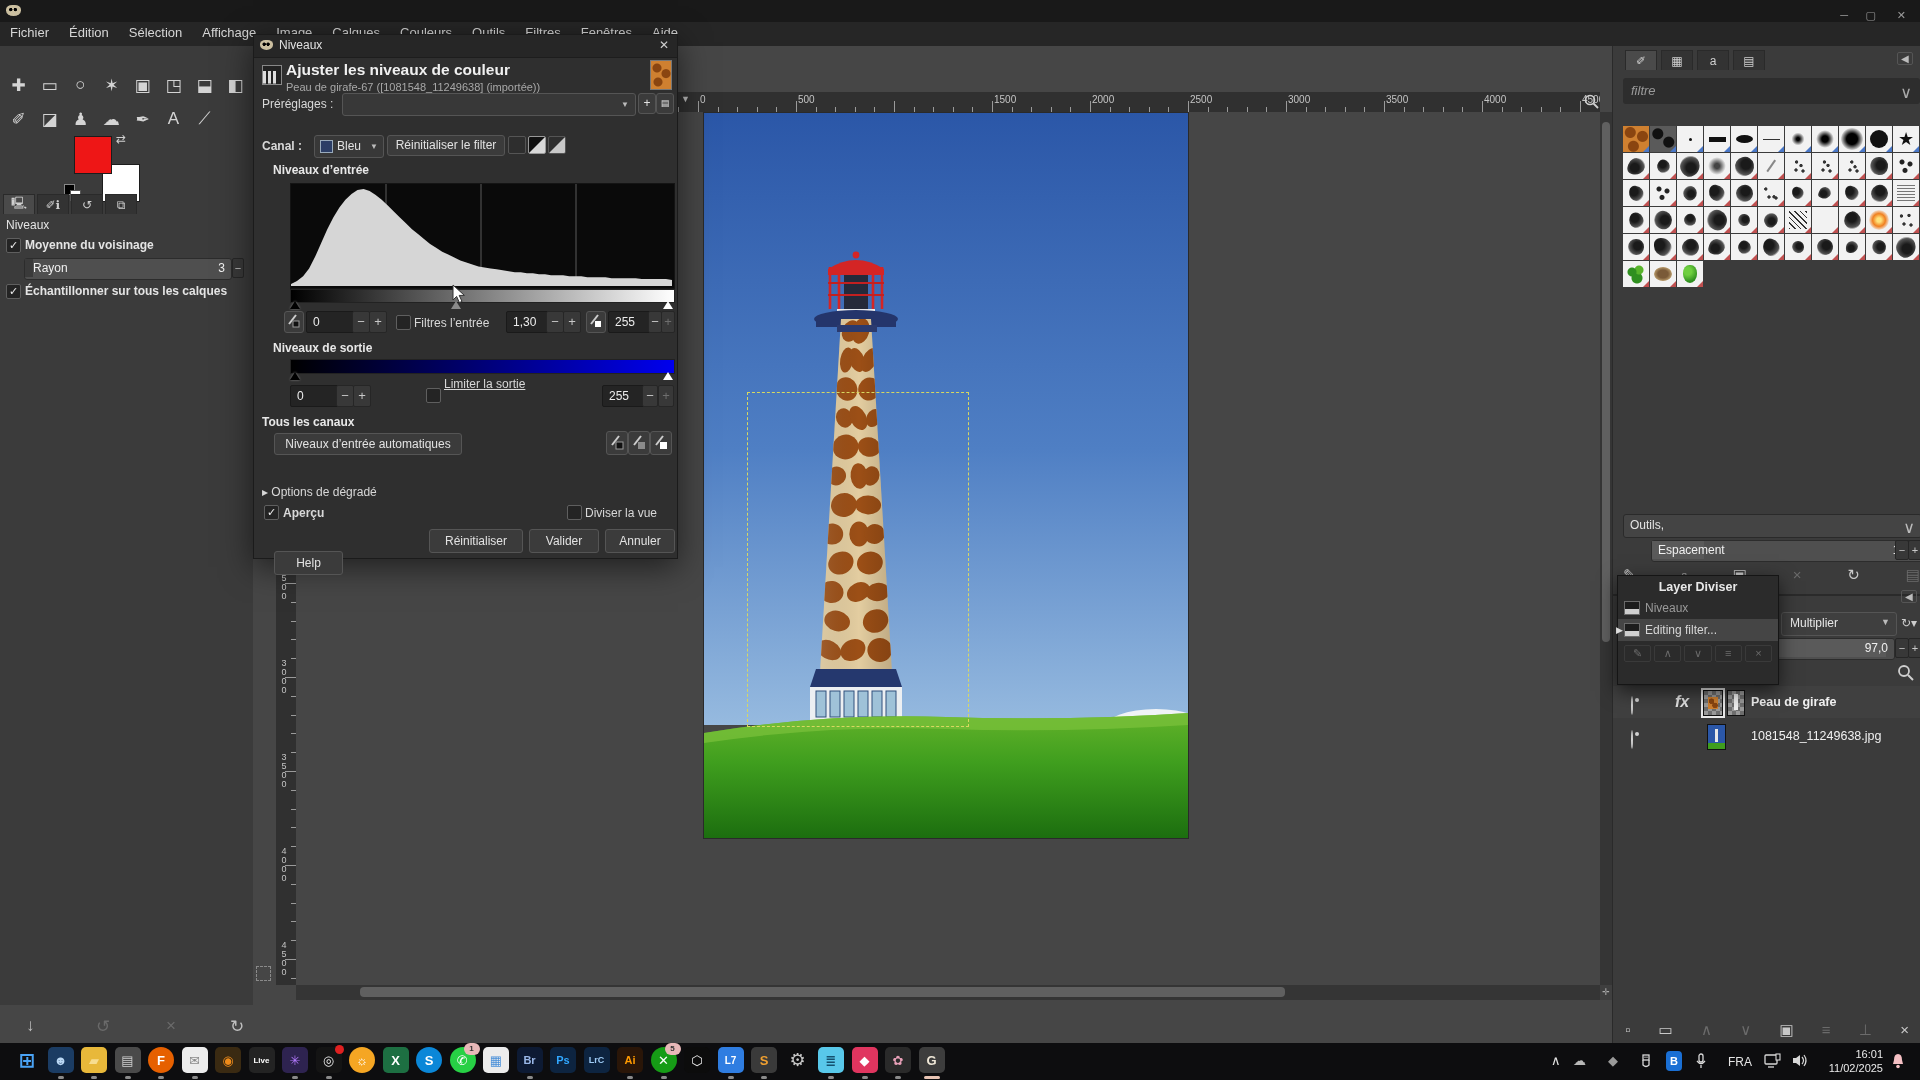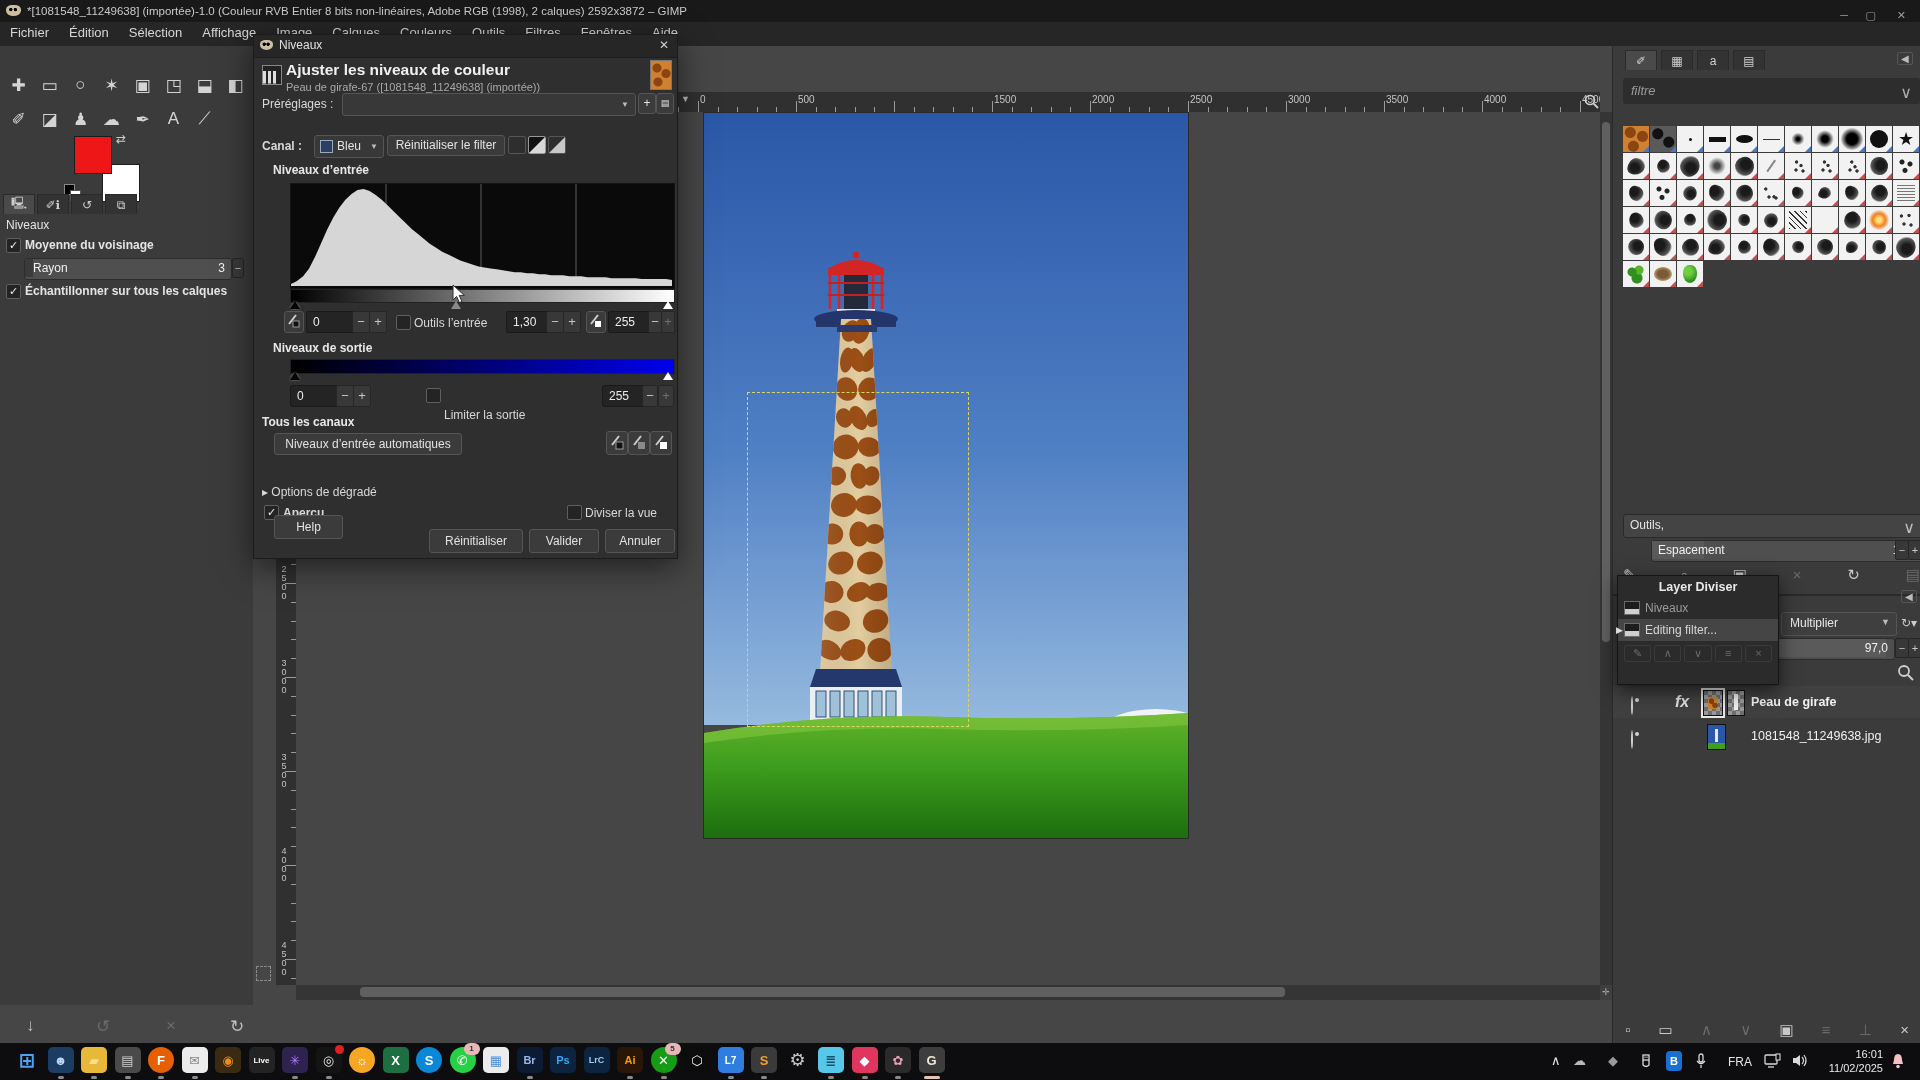--- a/index.html
+++ b/index.html
@@ -94,21 +94,20 @@
   .dim{color:#777;}
   svg{display:block;}
 </style>
 </head>
 <body>
 
 <div id="screen">
 
   <div id="titlebar" class="abs">
     <div class="wilber abs" style="left:6px;top:5px;"></div>
-    <span class="abs" style="left:27px;">*[1081548_11249638] (importée)-1.0 (Couleur RVB Entier 8 bits non-linéaires, Adobe RGB (1998), 2 calques) 2592x3872 – GIMP</span>
     <span class="winbtn abs" style="right:72px;">─</span>
     <span class="winbtn abs" style="right:44px;">▢</span>
     <span class="winbtn abs" style="right:14px;">✕</span>
   </div>
 
   <div id="menubar" class="abs"><span class="menu-item">Fichier</span><span class="menu-item">Édition</span><span class="menu-item">Sélection</span><span class="menu-item">Affichage</span><span class="menu-item">Image</span><span class="menu-item">Calques</span><span class="menu-item">Couleurs</span><span class="menu-item">Outils</span><span class="menu-item">Filtres</span><span class="menu-item">Fenêtres</span><span class="menu-item">Aide</span></div>
 
   <div id="toolbox" class="abs">
     <div id="toolgrid" class="abs">
         <div class="tool">✚</div>
@@ -751,21 +750,21 @@
     <div class="btn abs" style="left:30px;top:276px;width:18px;height:20px;">
         <svg width="16" height="18">
           <line x1="11" y1="3" x2="4" y2="12" stroke="#ccc" stroke-width="2"></line>
           <rect x="8" y="9" width="6" height="6" fill="#111" stroke="#999" stroke-width="1"></rect>
         </svg>
       </div>
     <div class="field abs" style="left:52px;top:276px;width:42px;height:20px;">0</div>
     <div class="spin abs" style="left:98px;top:276px;">−</div>
     <div class="spin abs" style="left:115px;top:276px;">+</div>
     <div class="chk abs" style="left:142px;top:280px;"></div>
-    <span class="abs" style="left:160px;top:281px;">Outils l’entrée</span>
+    <span class="abs" style="left:160px;top:281px;">Filtres l’entrée</span>
     <div class="field abs" style="left:252px;top:276px;width:38px;height:20px;">1,30</div>
     <div class="spin abs" style="left:292px;top:276px;">−</div>
     <div class="spin abs" style="left:309px;top:276px;">+</div>
     <div class="btn abs" style="left:332px;top:276px;width:18px;height:20px;">
         <svg width="16" height="18">
           <line x1="11" y1="3" x2="4" y2="12" stroke="#ccc" stroke-width="2"></line>
           <rect x="8" y="9" width="6" height="6" fill="#fff"></rect>
         </svg>
       </div>
     <div class="field abs" style="left:354px;top:276px;width:38px;height:20px;">255</div>
@@ -773,21 +772,21 @@
     <div class="spin dim abs" style="left:407px;top:276px;width:12px;">+</div>
 
     <span class="dlg-section abs" style="left:19px;top:306px;">Niveaux de sortie</span>
     <div class="abs" style="left:36px;top:324px;width:383px;height:13px;background:linear-gradient(to right,#000,#0000ee);border:1px solid #222;"></div>
     <div class="tri" style="left:36px;top:337px;border-left:5px solid rgba(0,0,0,0);border-right:5px solid rgba(0,0,0,0);border-bottom:8px solid #000;filter:drop-shadow(0 0 1px #888);"></div>
     <div class="tri" style="left:409px;top:337px;border-left:5px solid rgba(0,0,0,0);border-right:5px solid rgba(0,0,0,0);border-bottom:8px solid #fff;"></div>
     <div class="field abs" style="left:36px;top:350px;width:42px;height:20px;">0</div>
     <div class="spin abs" style="left:82px;top:350px;">−</div>
     <div class="spin abs" style="left:99px;top:350px;">+</div>
     <div class="chk abs" style="left:172px;top:353px;"></div>
-    <span class="abs" style="left:190px;top:373px;">Limiter la sortie</span>
+    <span class="abs" style="left:190px;top:342px;text-decoration:underline;">Limiter la sortie</span>
     <div class="field abs" style="left:348px;top:350px;width:38px;height:20px;">255</div>
     <div class="spin abs" style="left:388px;top:350px;width:14px;">−</div>
     <div class="spin dim abs" style="left:404px;top:350px;width:14px;">+</div>
 
     <span class="dlg-section abs" style="left:8px;top:380px;">Tous les canaux</span>
     <div class="btn abs" style="left:20px;top:398px;width:186px;height:20px;line-height:20px;">Niveaux d’entrée automatiques</div>
     <div class="btn abs" style="left:352px;top:396px;width:20px;height:22px;">
         <svg width="18" height="20">
           <line x1="12" y1="4" x2="5" y2="13" stroke="#ccc" stroke-width="2"></line>
           <rect x="9" y="10" width="7" height="7" fill="#111" stroke="#999"></rect>
@@ -807,21 +806,21 @@
       </div>
 
 
     <div class="expander abs" style="left:8px;top:450px;"><span>▸ </span><span>Options de dégradé</span></div>
 
     <div class="chk abs" style="left:10px;top:470px;">✓</div>
     <span class="abs" style="left:29px;top:471px;font-weight:bold;">Aperçu</span>
     <div class="chk abs" style="left:313px;top:470px;"></div>
     <span class="abs" style="left:331px;top:471px;">Diviser la vue</span>
 
-    <div class="btn abs" style="left:20px;top:480px;width:67px;height:22px;line-height:22px;">Help</div>
+    <div class="btn abs" style="left:20px;top:516px;width:67px;height:22px;line-height:22px;">Help</div>
     <div class="btn abs" style="left:175px;top:494px;width:92px;height:22px;line-height:22px;">Réinitialiser</div>
     <div class="btn abs" style="left:275px;top:494px;width:68px;height:22px;line-height:22px;">Valider</div>
     <div class="btn abs" style="left:351px;top:494px;width:68px;height:22px;line-height:22px;">Annuler</div>
   </div>
 
   <div class="abs" style="left:452px;top:284px;z-index:120;">
     <svg width="14" height="20">
         <polygon points="1,1 1,16 4.6,12.4 7.4,18.6 10,17.4 7.2,11.4 12.4,11.4" fill="#fff" stroke="#333" stroke-width="1"></polygon>
       </svg>
   </div>

